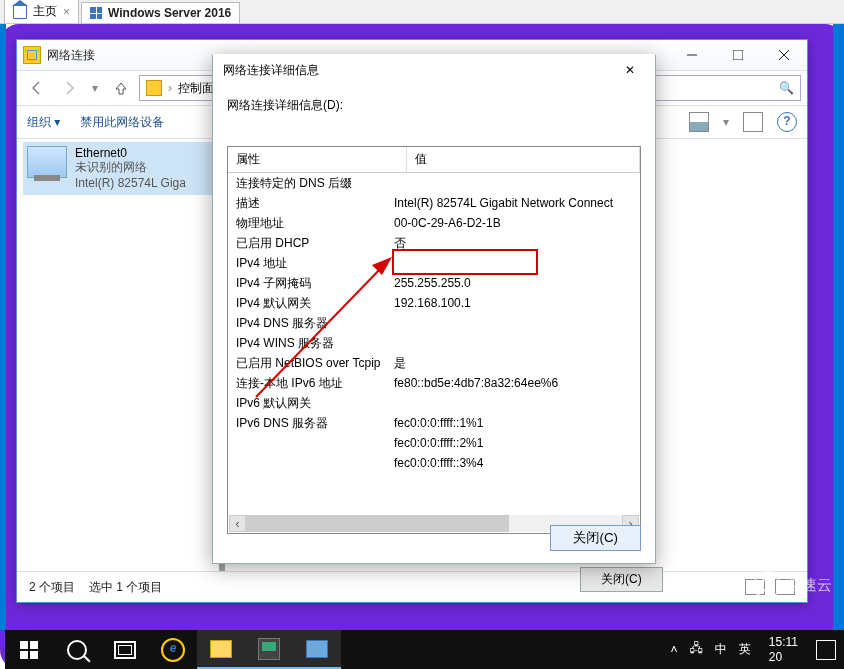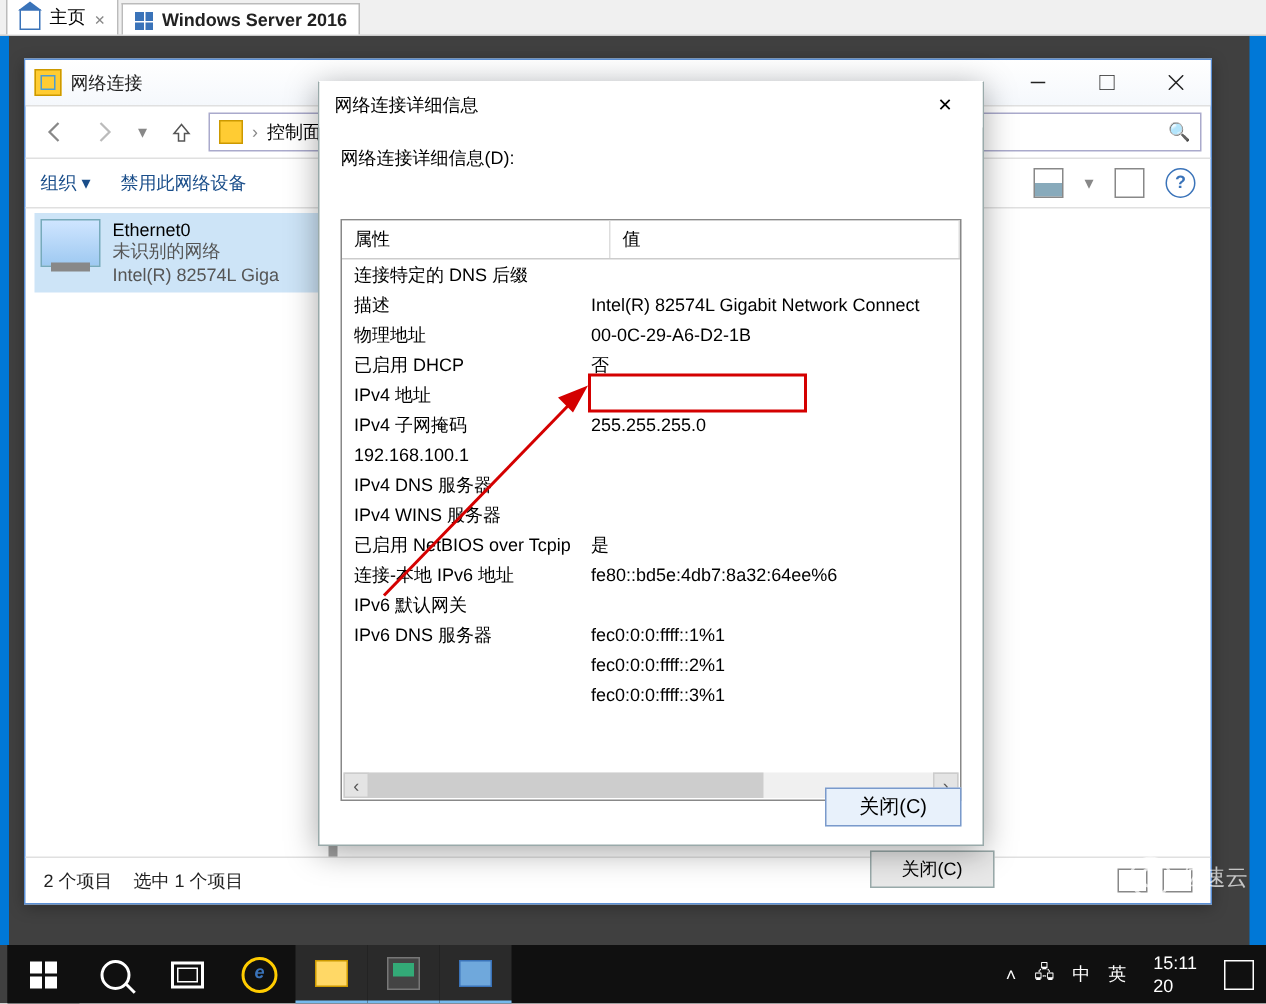--- a/index.html
+++ b/index.html
@@ -1,26 +1,26 @@
 <!DOCTYPE html>
 <html><head>
 <meta charset="utf-8">
 <style>
   html,body{margin:0;padding:0;width:844px;height:669px;font-family:"Microsoft YaHei","Segoe UI",Tahoma,sans-serif;font-size:12px;background:#fff;overflow:hidden;position:relative;}
   
   .vmtabs{height:24px;border-bottom:1px solid #ccc;display:flex;align-items:flex-end;padding-left:4px;background:#f0f0f0;box-sizing:border-box;}
-  .vmtab{border:1px solid #bbb;border-bottom:none;padding:3px 8px;background:#fff;display:flex;align-items:flex-end;gap:6px;margin-right:2px;}
+  .vmtab{border:1px solid #bbb;border-bottom:none;padding:3px 8px;background:#fff;display:flex;align-items:center;gap:6px;margin-right:2px;}
   .vmtab .home{width:12px;height:12px;border:1px solid #3a73b9;position:relative;}
   .vmtab .home::before{content:"";position:absolute;left:-2px;top:-6px;border-left:8px solid transparent;border-right:8px solid transparent;border-bottom:6px solid #3a73b9;}
   .vmtab .close{color:#888;cursor:default;}
   .vmtab.active{font-weight:bold;color:#222;}
   .vmtab .winlogo{width:12px;height:12px;display:inline-grid;grid-template-columns:1fr 1fr;grid-template-rows:1fr 1fr;gap:1px;}
   .vmtab .winlogo span{background:#3a73b9;}
   
-  .desktop{position:absolute;left:0;right:0;top:24px;bottom:0;background:#404040;}
+  .desktop{position:absolute;left:0;right:0;top:24px;bottom:0;background:#6d28d9;border-radius:19px;}
   .desktop-left-edge{position:absolute;left:0;top:0;bottom:39px;width:6px;background:#0078d7;}
   .desktop-right-edge{position:absolute;right:0;top:0;bottom:39px;width:11px;background:#0078d7;}
   
   .explorer{position:absolute;left:16px;top:15px;width:790px;height:562px;background:#fff;border:1px solid #5a8fd6;box-shadow:0 2px 10px rgba(0,0,0,.3);}
   .titlebar{height:30px;display:flex;align-items:center;padding-left:6px;background:linear-gradient(#fff,#f5f8fc);}
   .titlebar .icon{width:16px;height:16px;background:#ffcc33;border:1px solid #cc9900;margin-right:6px;position:relative;}
   .titlebar .icon::after{content:"";position:absolute;inset:3px;border:1px solid #4b9cd3;}
   .titlebar-title{color:#222;}
   .winbtns{margin-left:auto;display:flex;}
   .winbtn{width:46px;height:30px;display:flex;align-items:center;justify-content:center;color:#222;}
@@ -239,20 +239,21 @@
               <div class="c2">否</div>
             </div>
             <div class="plrow">
               <div class="c1">IPv4 地址</div>
             </div>
             <div class="plrow">
               <div class="c1">IPv4 子网掩码</div>
               <div class="c2">255.255.255.0</div>
             </div>
             <div class="plrow">
+              <div class="c1">IPv4 默认网关</div>
               <div class="c2">192.168.100.1</div>
             </div>
             <div class="plrow">
               <div class="c1">IPv4 DNS 服务器</div>
               <div class="c2"></div>
             </div>
             <div class="plrow">
               <div class="c1">IPv4 WINS 服务器</div>
               <div class="c2"></div>
             </div>
@@ -271,21 +272,21 @@
             <div class="plrow">
               <div class="c1">IPv6 DNS 服务器</div>
               <div class="c2">fec0:0:0:ffff::1%1</div>
             </div>
             <div class="plrow">
               <div class="c1"></div>
               <div class="c2">fec0:0:0:ffff::2%1</div>
             </div>
             <div class="plrow">
               <div class="c1"></div>
-              <div class="c2">fec0:0:0:ffff::3%1</div>
+              <div class="c2">fec0:0:0:ffff::3%4</div>
             </div>
           </div>
 
         <div class="highlight" style="left:164px;top:102px;width:142px;height:22px;"></div>
 
         <svg class="arrow-svg" style="left:18px;top:100px;width:150px;height:160px;">
           <line x1="10" y1="150" x2="138" y2="18" stroke="#d40000" stroke-width="2"></line>
           <polygon points="146,10 126,18 136,28" fill="#d40000"></polygon>
         </svg>
 

